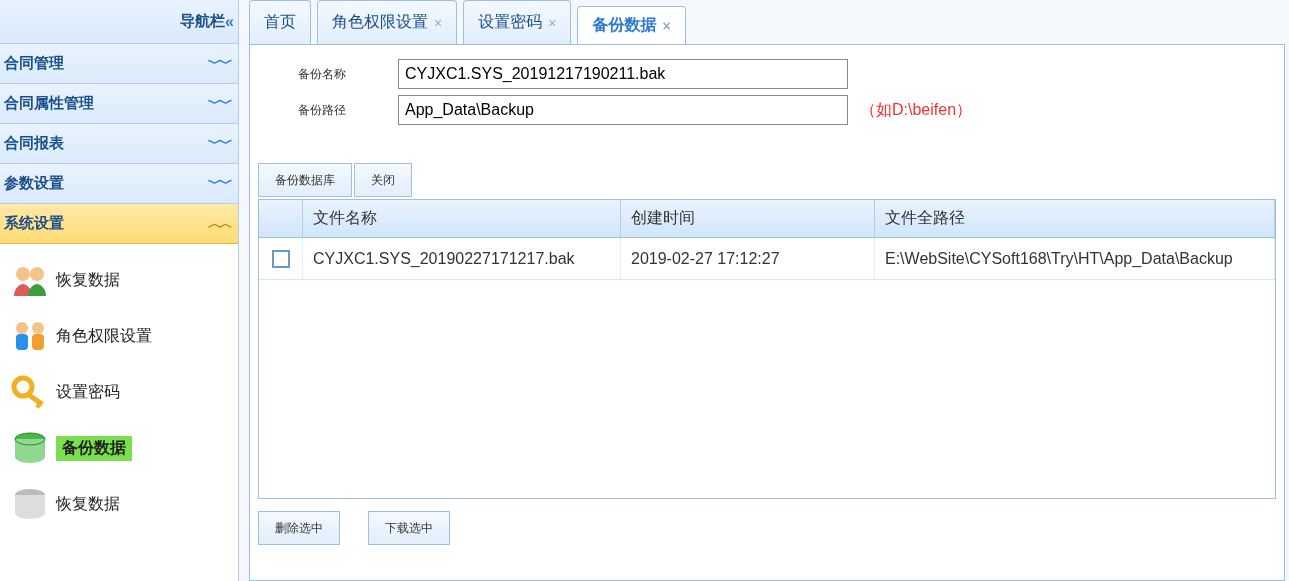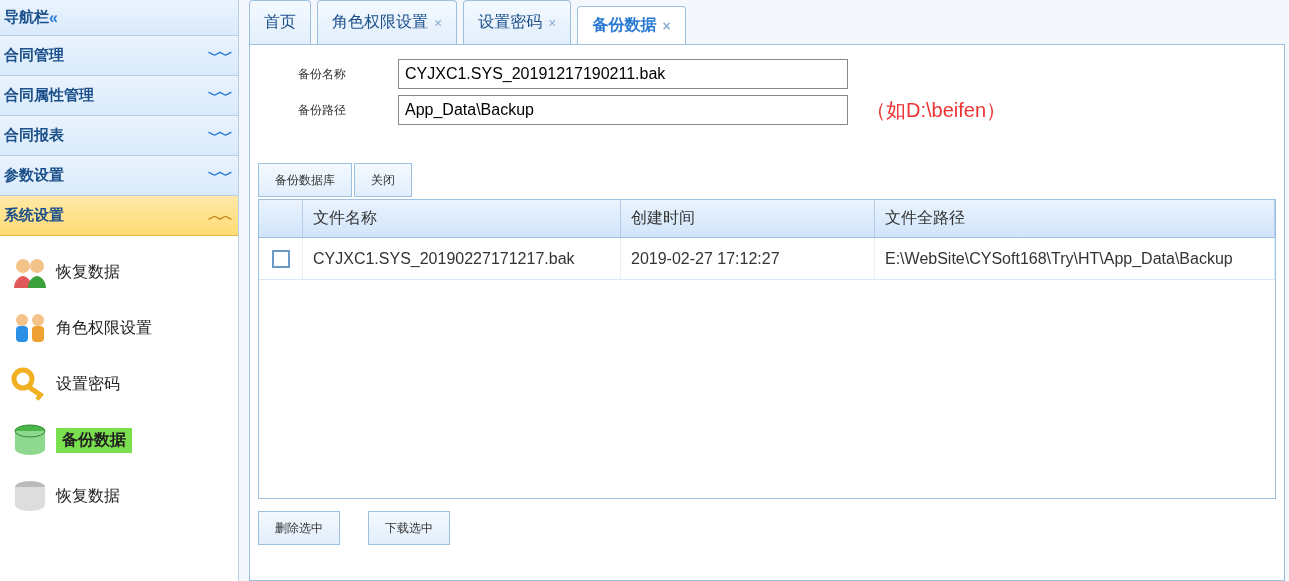--- a/index.html
+++ b/index.html
@@ -16,26 +16,26 @@
 
   
   .sidebar {
     width: 239px;
     height: 100%;
     border-right: 1px solid #b5cde6;
     display: flex;
     flex-direction: column;
   }
   .sidebar-header {
-    height: 36px;
+    height: 44px;
     background: linear-gradient(#eaf3fd, #d9eafb);
     border-bottom: 1px solid #b5cde6;
     display: flex;
     align-items: center;
-    justify-content: flex-start;
+    justify-content: flex-end;
     padding: 0 8px 0 4px;
     font-weight: bold;
     color: #1b4f8a;
     font-size: 15px;
   }
   .collapse-icon { color: #2a7ad4; font-size: 16px; letter-spacing: -4px; }
 
   .sidebar-group {
     height: 40px;
     background: linear-gradient(#eaf3fd, #d9eafb);
@@ -157,23 +157,23 @@
   }
   .form-input {
     width: 450px;
     height: 30px;
     border: 1px solid #888;
     font-size: 16px;
     padding: 0 6px;
     background: #fff;
   }
   .form-hint {
-    margin-left: 18px;
+    margin-left: 12px;
     color: #e33;
-    font-size: 20px;
+    font-size: 16px;
   }
 
   .toolbar {
     display: flex;
     padding: 0 0 0 8px;
     margin-top: 18px;
   }
   .btn {
     border: 1px solid #9dbfe0;
     background: linear-gradient(#f4f9ff, #e1eefb);

